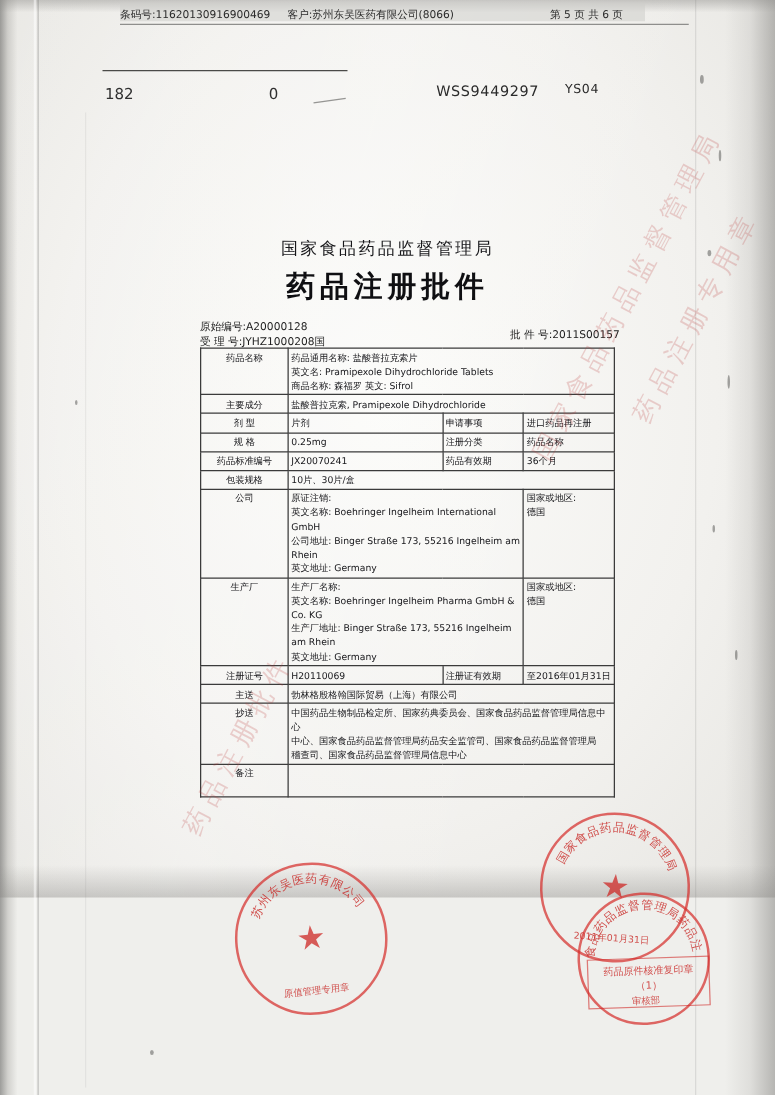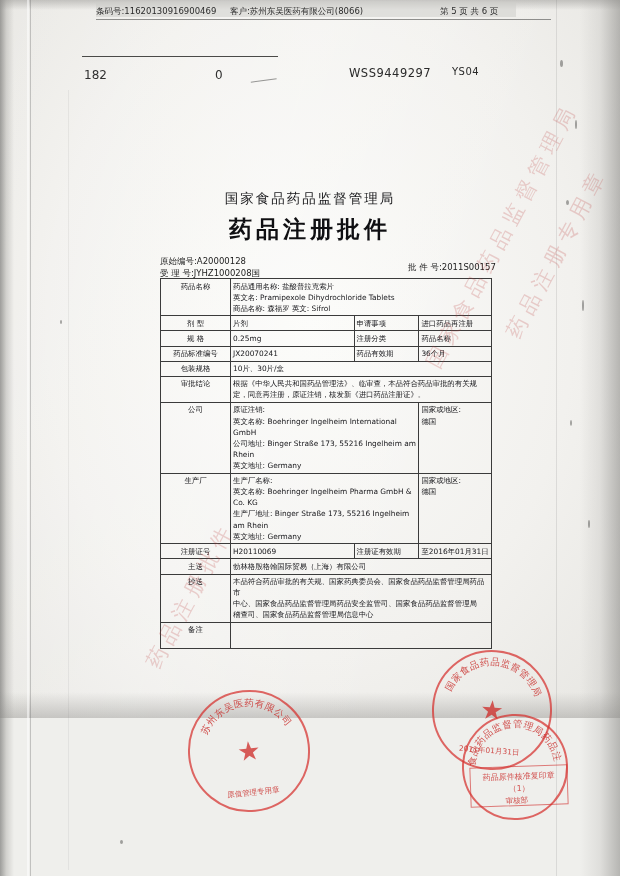--- a/index.html
+++ b/index.html
@@ -175,47 +175,44 @@
     <tbody>
         <tr>
       <td class="lbl">药品名称</td>
       <td colspan="3">
         <div>药品通用名称:  盐酸普拉克索片</div>
         <div>英文名: Pramipexole Dihydrochloride Tablets</div>
         <div>商品名称: 森福罗  英文: Sifrol</div>
       </td>
     </tr>
     <tr>
+      <td class="lbl">主要成分</td>
+      <td colspan="3">盐酸普拉克索, Pramipexole Dihydrochloride</td>
+    </tr>
+    <tr>
       <td class="lbl">剂   型</td>
       <td style="width:92px">片剂</td>
       <td class="lbl2">申请事项</td>
       <td>进口药品再注册</td>
     </tr>
     <tr>
       <td class="lbl">规   格</td>
       <td>0.25mg</td>
       <td class="lbl2">注册分类</td>
       <td>药品名称</td>
     </tr>
     <tr>
       <td class="lbl">药品标准编号</td>
       <td>JX20070241</td>
       <td class="lbl2">药品有效期</td>
       <td>36个月</td>
     </tr>
     <tr>
       <td class="lbl">包装规格</td>
       <td colspan="3">10片、30片/盒</td>
-    </tr>
-    <tr>
-      <td class="lbl">审批结论</td>
-      <td colspan="3">
-        <div>根据《中华人民共和国药品管理法》、临审查，本品符合药品审批的有关规</div>
-        <div>定，同意再注册，原证注销，核发新《进口药品注册证》。</div>
-      </td>
     </tr>
     <tr>
       <td class="lbl">公司</td>
       <td colspan="2">
         <div>原证注销:</div>
         <div>英文名称: Boehringer Ingelheim International GmbH</div>
         <div>公司地址: Binger Straße 173, 55216 Ingelheim am Rhein</div>
         <div>英文地址: Germany</div>
       </td>
       <td style="width:52px">
@@ -242,21 +239,21 @@
       <td class="lbl2">注册证有效期</td>
       <td>至2016年01月31日</td>
     </tr>
     <tr>
       <td class="lbl">主送</td>
       <td colspan="3">勃林格殷格翰国际贸易（上海）有限公司</td>
     </tr>
     <tr>
       <td class="lbl">抄送</td>
       <td colspan="3">
-        <div>本品符合药品审批的有关规、国家药典委员会、国家食品药品监督管理局药品市</div>
+        <div>中国药品生物制品检定所、国家药典委员会、国家食品药品监督管理局信息中心</div>
         <div>中心、国家食品药品监督管理局药品安全监管司、国家食品药品监督管理局</div>
         <div>稽查司、国家食品药品监督管理局信息中心</div>
       </td>
     </tr>
     <tr>
       <td class="lbl">备注</td>
       <td colspan="3" style="height:22px"></td>
     </tr>
   </tbody>
     </table>

